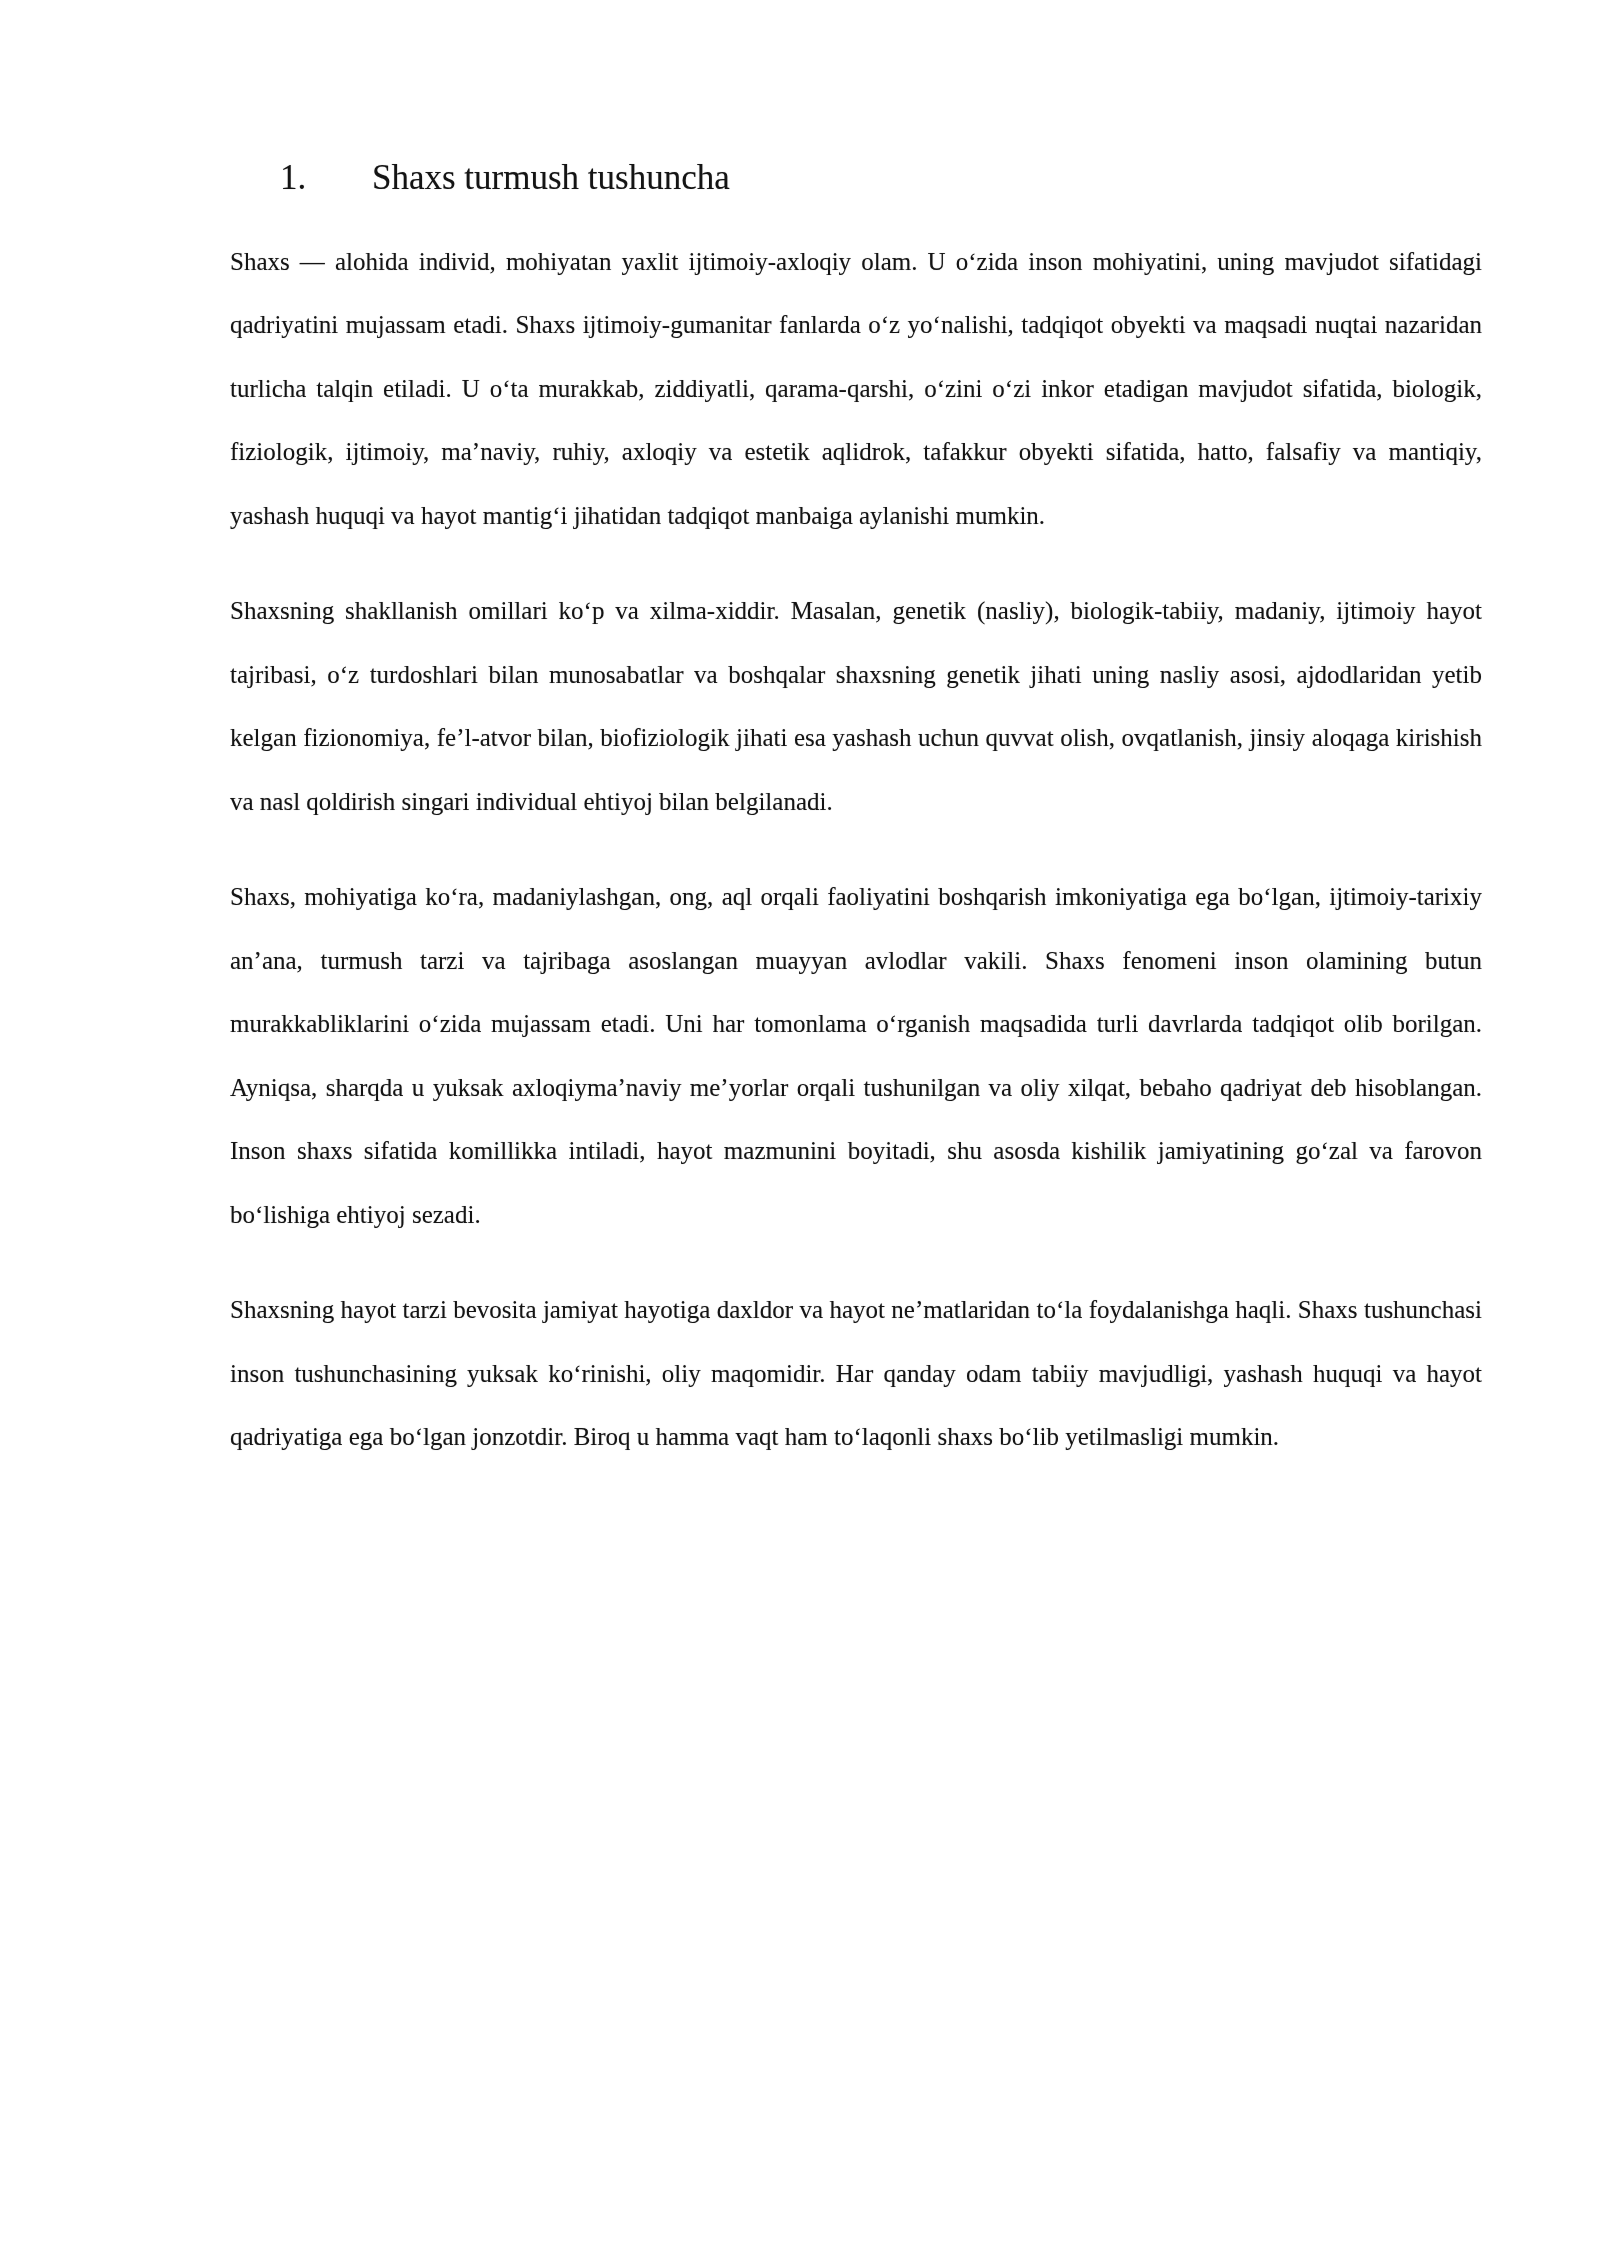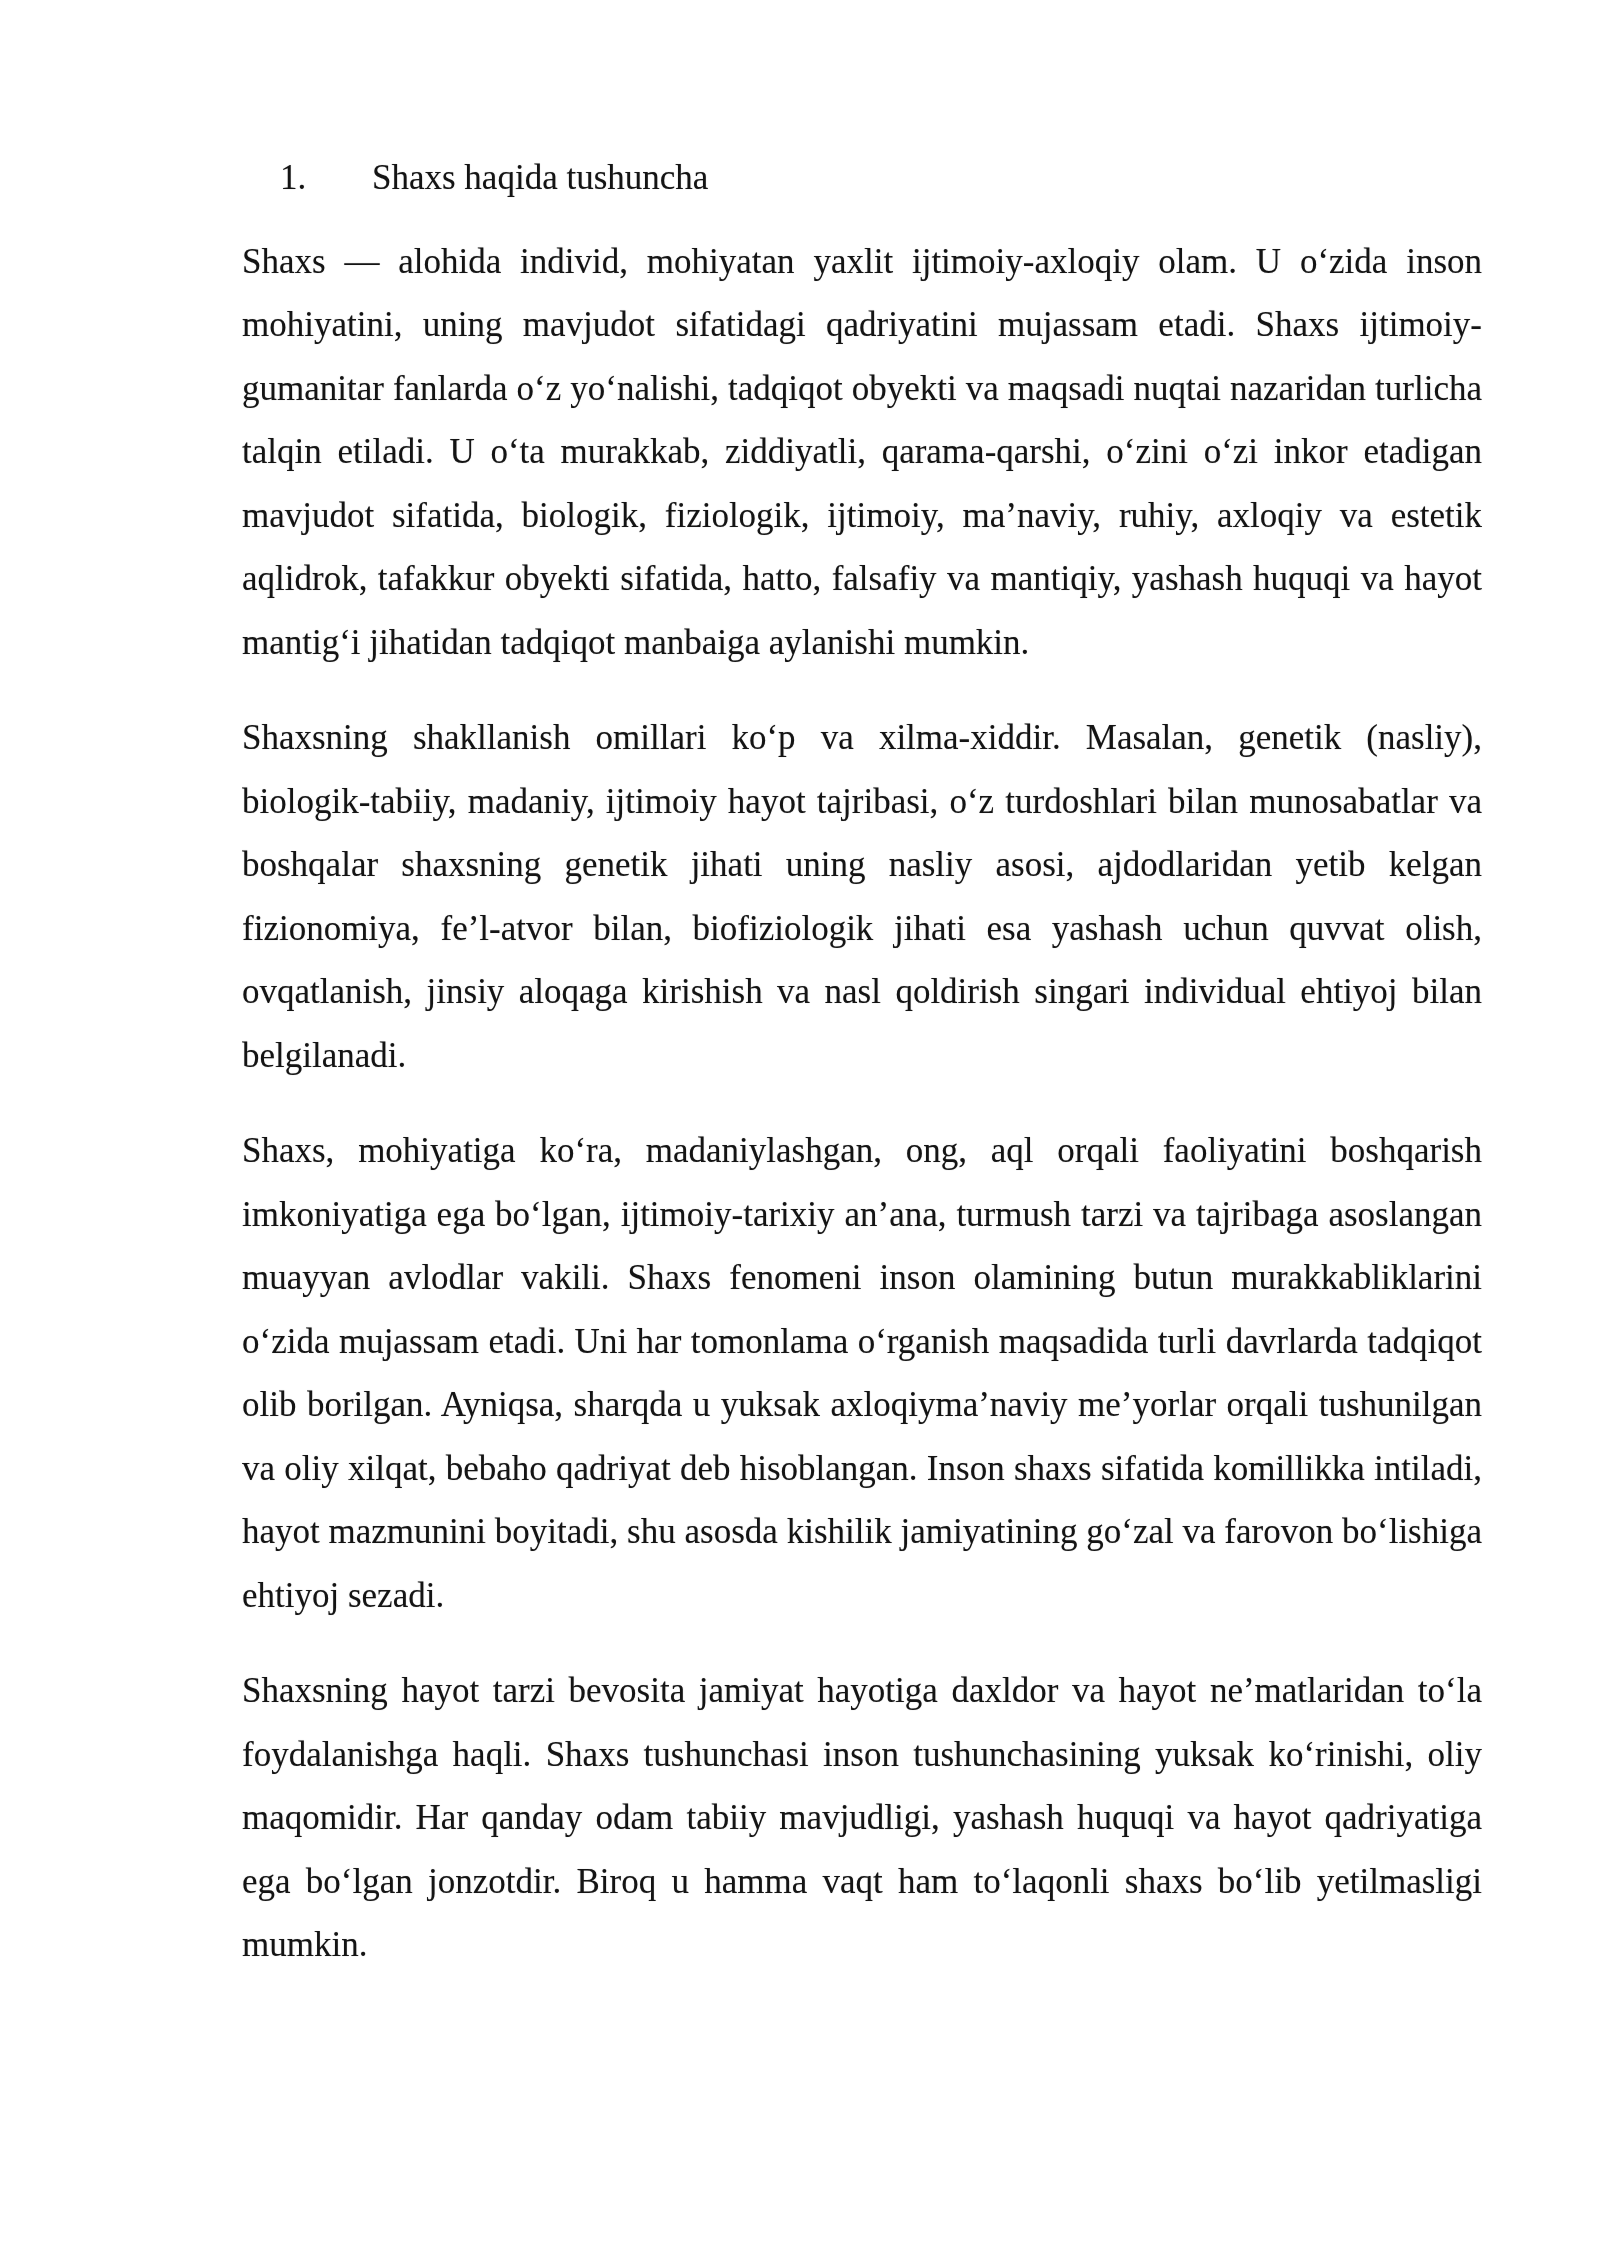--- a/index.html
+++ b/index.html
@@ -28,33 +28,33 @@
     margin: 0 0 20px 0;
     padding-left: 50px;
     white-space: nowrap;
     text-shadow: 0 0 1px rgba(0,0,0,0.30);
   }
   .heading-number {
     display: inline-block;
     width: 92px;
   }
   .para {
-    font-size: 35px;
+    font-size: 25px;
     line-height: 63.5px;
     text-align: justify;
-    margin: 0 0 32px 12px;
+    margin: 0 0 32px 0;
     text-shadow: 0 0 1px rgba(0,0,0,0.30);
   }
 </style>
 </head>
 <body>
 
 <div class="page">
   <h1 class="doc-heading">
-    <span class="heading-number">1.</span><span>Shaxs haqida tushuncha</span>
+    <span class="heading-number">1.</span><span>Shaxs turmush tushuncha</span>
   </h1>
 
   <p class="para">Shaxs — alohida individ, mohiyatan yaxlit ijtimoiy-axloqiy olam. U o‘zida inson mohiyatini, uning mavjudot sifatidagi qadriyatini mujassam etadi. Shaxs ijtimoiy-gumanitar fanlarda o‘z yo‘nalishi, tadqiqot obyekti va maqsadi nuqtai nazaridan turlicha talqin etiladi. U o‘ta murakkab, ziddiyatli, qarama-qarshi, o‘zini o‘zi inkor etadigan mavjudot sifatida, biologik, fiziologik, ijtimoiy, ma’naviy, ruhiy, axloqiy va estetik aqlidrok, tafakkur obyekti sifatida, hatto, falsafiy va mantiqiy, yashash huquqi va hayot mantig‘i jihatidan tadqiqot manbaiga aylanishi mumkin.</p>
 
   <p class="para">Shaxsning shakllanish omillari ko‘p va xilma-xiddir. Masalan, genetik (nasliy), biologik-tabiiy, madaniy, ijtimoiy hayot tajribasi, o‘z turdoshlari bilan munosabatlar va boshqalar shaxsning genetik jihati uning nasliy asosi, ajdodlaridan yetib kelgan fizionomiya, fe’l-atvor bilan, biofiziologik jihati esa yashash uchun quvvat olish, ovqatlanish, jinsiy aloqaga kirishish va nasl qoldirish singari individual ehtiyoj bilan belgilanadi.</p>
 
   <p class="para">Shaxs, mohiyatiga ko‘ra, madaniylashgan, ong, aql orqali faoliyatini boshqarish imkoniyatiga ega bo‘lgan, ijtimoiy-tarixiy an’ana, turmush tarzi va tajribaga asoslangan muayyan avlodlar vakili. Shaxs fenomeni inson olamining butun murakkabliklarini o‘zida mujassam etadi. Uni har tomonlama o‘rganish maqsadida turli davrlarda tadqiqot olib borilgan. Ayniqsa, sharqda u yuksak axloqiyma’naviy me’yorlar orqali tushunilgan va oliy xilqat, bebaho qadriyat deb hisoblangan. Inson shaxs sifatida komillikka intiladi, hayot mazmunini boyitadi, shu asosda kishilik jamiyatining go‘zal va farovon bo‘lishiga ehtiyoj sezadi.</p>
 
   <p class="para">Shaxsning hayot tarzi bevosita jamiyat hayotiga daxldor va hayot ne’matlaridan to‘la foydalanishga haqli. Shaxs tushunchasi inson tushunchasining yuksak ko‘rinishi, oliy maqomidir. Har qanday odam tabiiy mavjudligi, yashash huquqi va hayot qadriyatiga ega bo‘lgan jonzotdir. Biroq u hamma vaqt ham to‘laqonli shaxs bo‘lib yetilmasligi mumkin.</p>
 </div>

